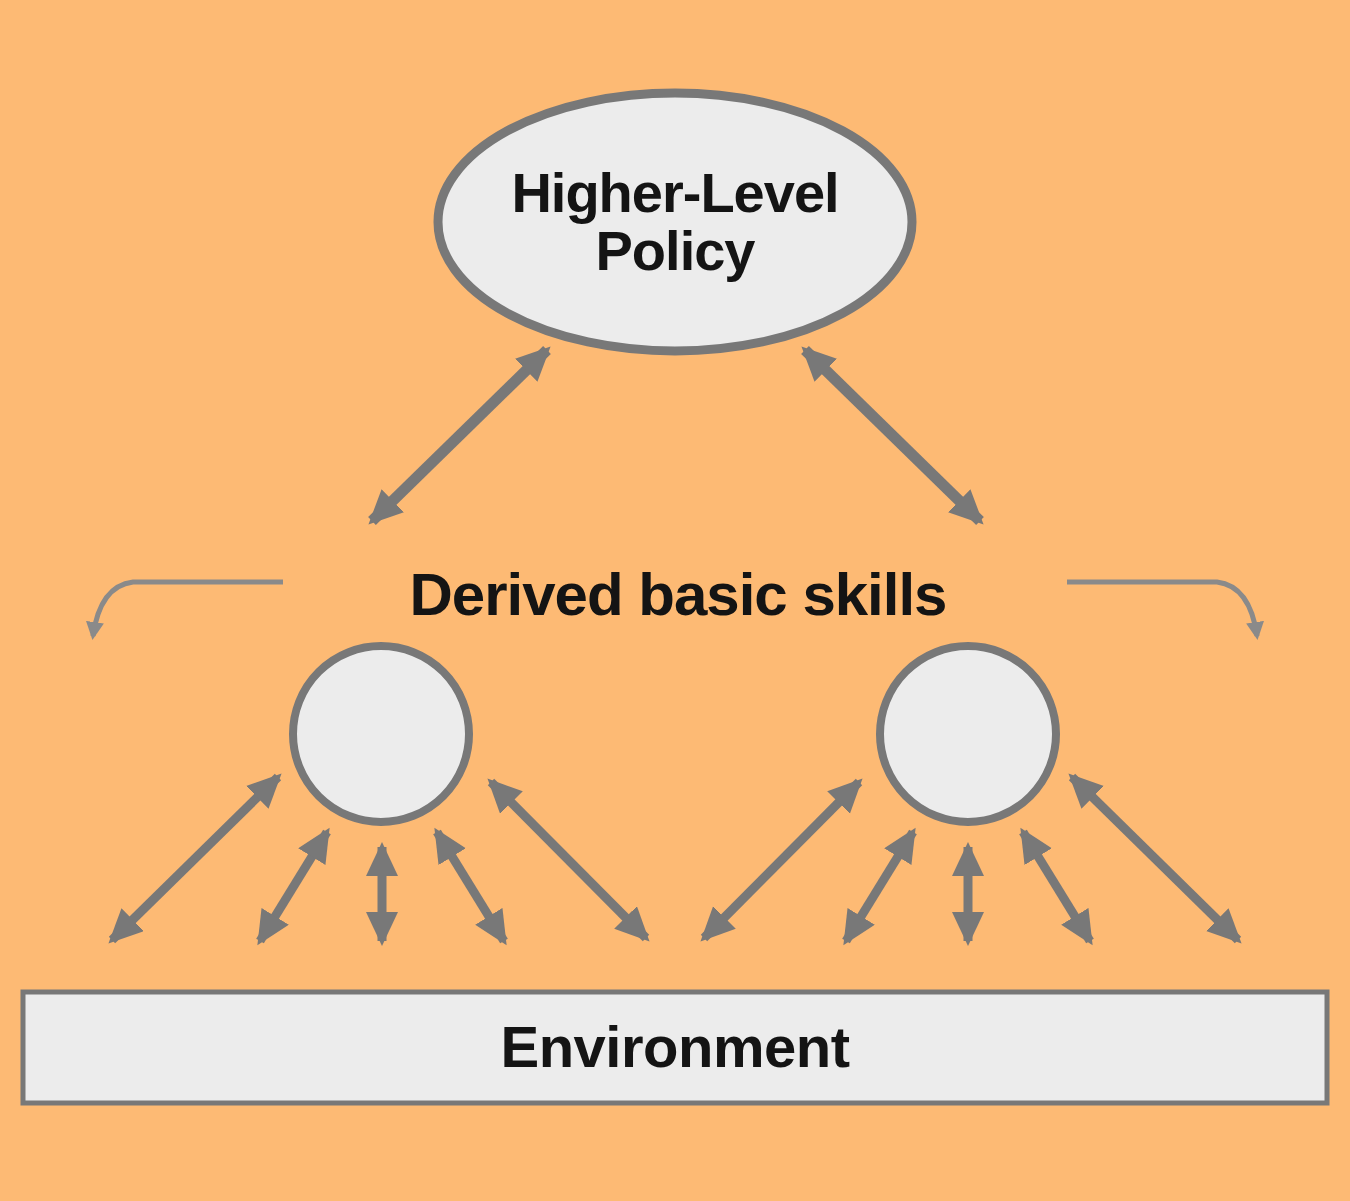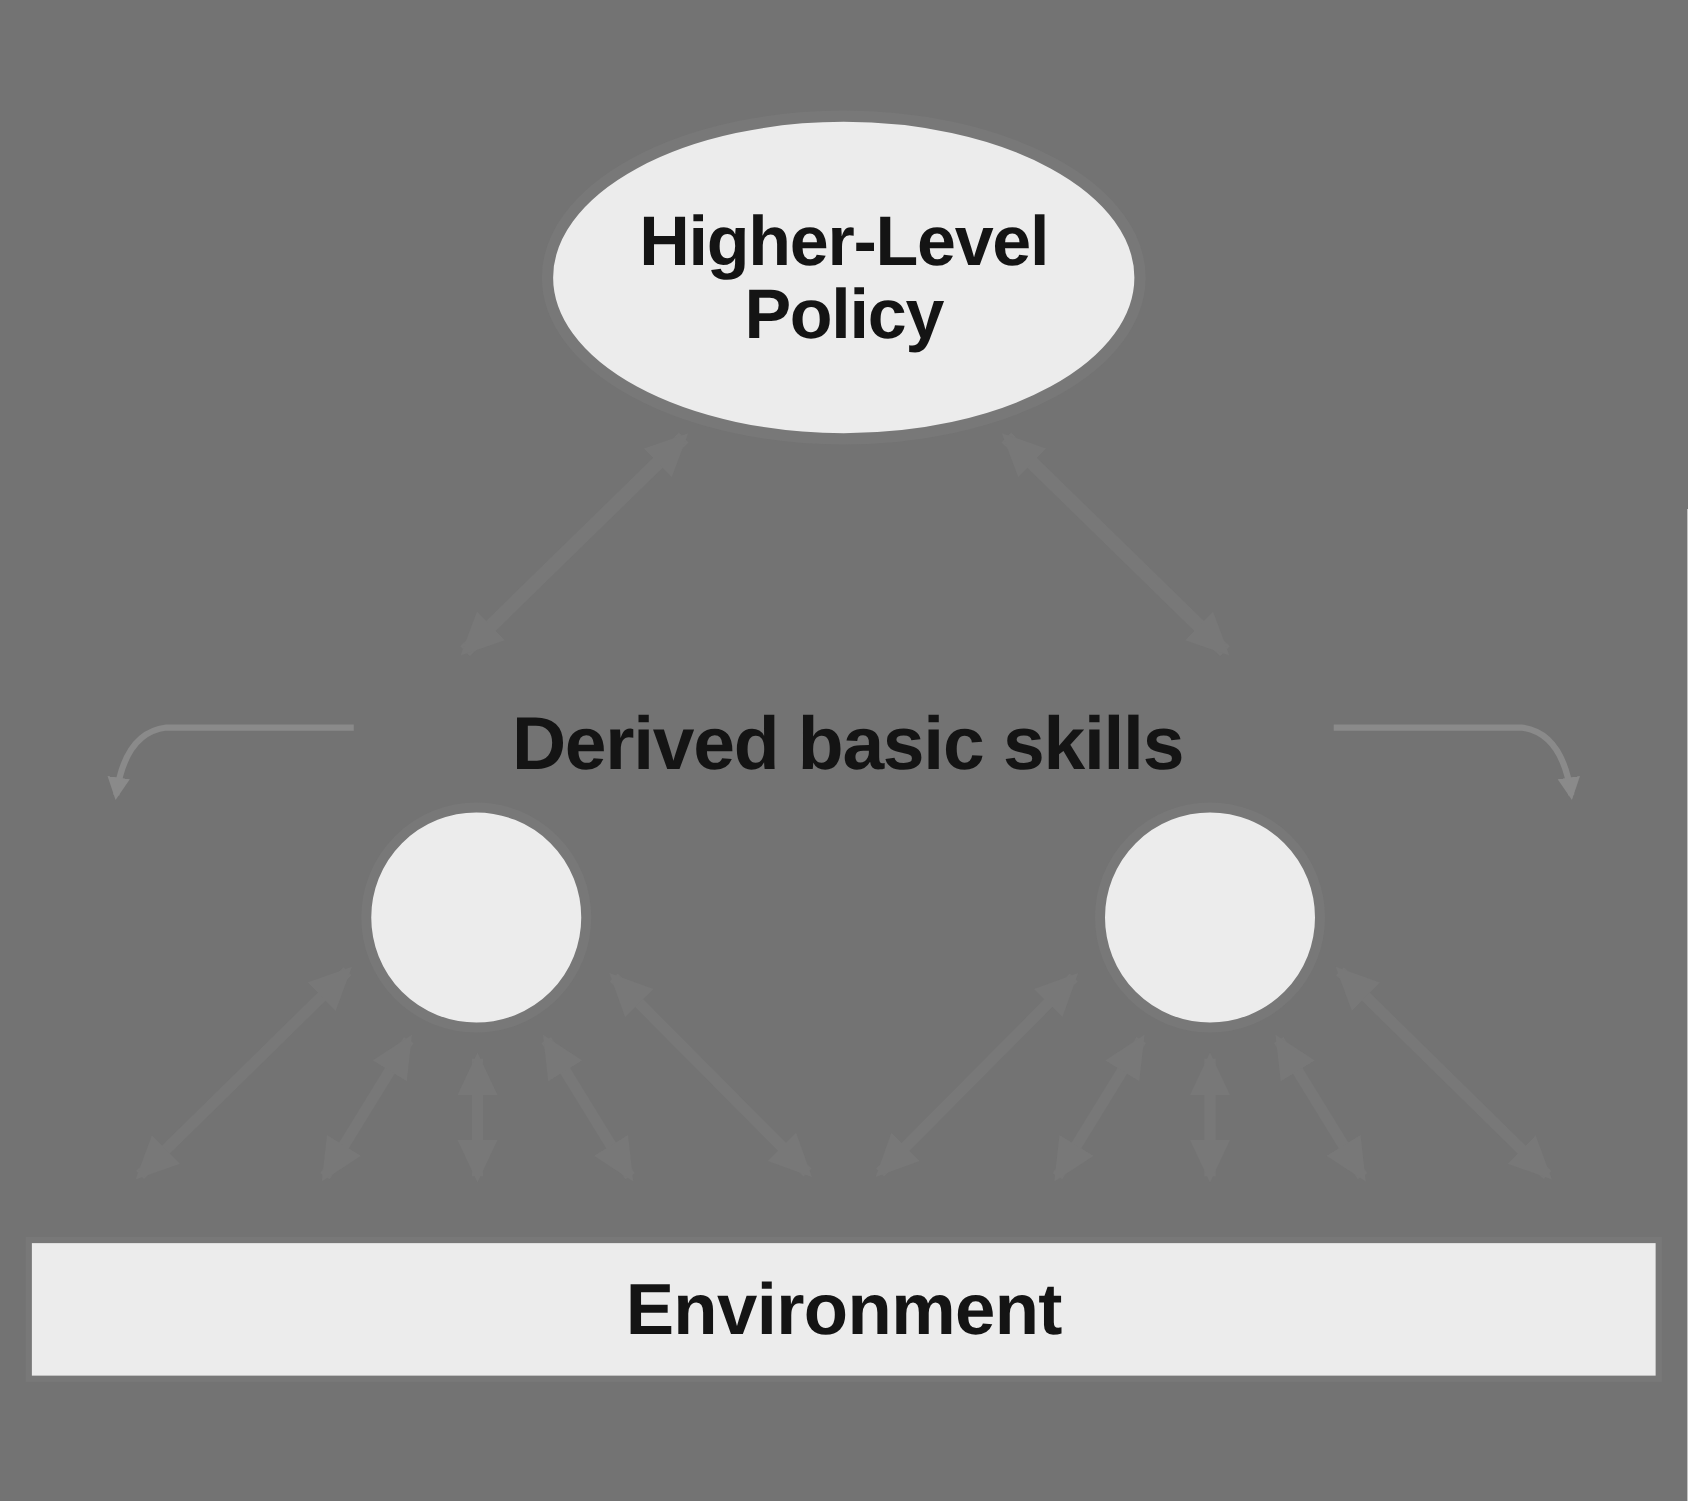--- a/index.html
+++ b/index.html
@@ -4,21 +4,21 @@
 <style>
   html, body {
     margin: 0;
     padding: 0;
     background: #ffffff;
   }
   .stage {
     position: relative;
     width: 1350px;
     height: 1201px;
-    background: #737373;
+    background: #fdba74;
     overflow: hidden;
     font-family: "Liberation Sans", sans-serif;
   }
   svg { display: block; }
   .node-label {
     font-family: "Liberation Sans", sans-serif;
     font-weight: bold;
     fill: #141414;
   }
   .policy-text   { font-size: 56px; letter-spacing: -1px; }

